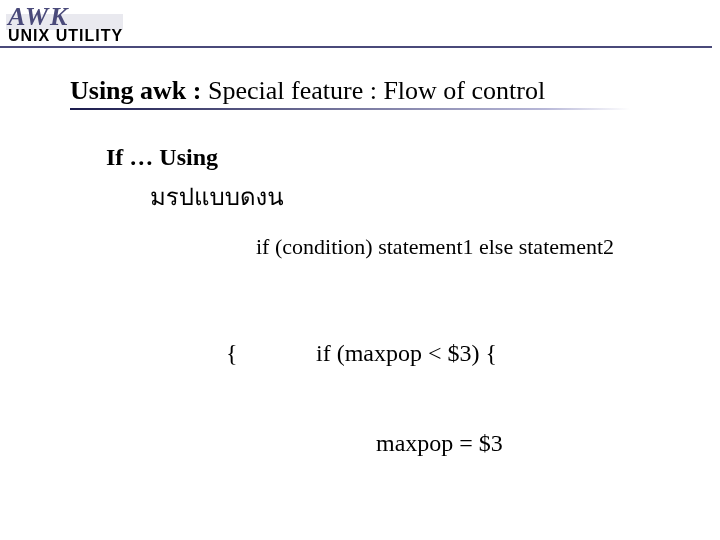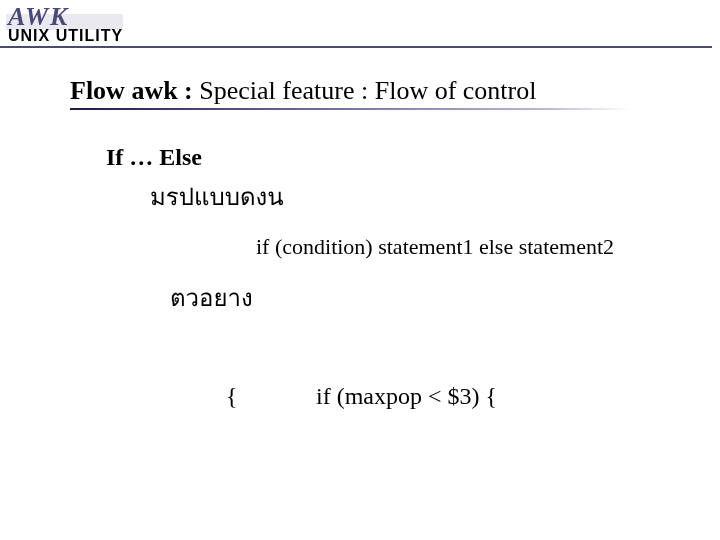--- a/index.html
+++ b/index.html
@@ -109,31 +109,31 @@
 <div class="header">
   <div class="logo">
     <div class="logo-awk">AWK</div>
     <div class="logo-sub">UNIX UTILITY</div>
   </div>
 </div>
 <hr class="hr">
 
 <div class="title-wrap">
   <div class="title">
-    <span class="bold">Flow awk : </span><span>Special feature : Flow of control</span>
+    <span class="bold">Using awk : </span><span>Special feature : Flow of control</span>
   </div>
   <div class="title-underline"></div>
 </div>
 
 <div class="content">
-  <div class="if-else">If … Else</div>
+  <div class="if-else">If … Using</div>
   <div class="thai-form">มรปแบบดงน</div>
   <div class="syntax">if (condition) statement1 else statement2</div>
-  <div class="example-label">ตวอยาง</div>
 
   <div class="code-block">
     <div><span class="col-left">{</span><span class="col-right">if (maxpop &lt; $3) {</span></div>
+    <div><span class="col-left"> </span><span class="col-right">          maxpop = $3</span></div>
     
     
     
     
   </div>
 </div>
 
 </body></html>

